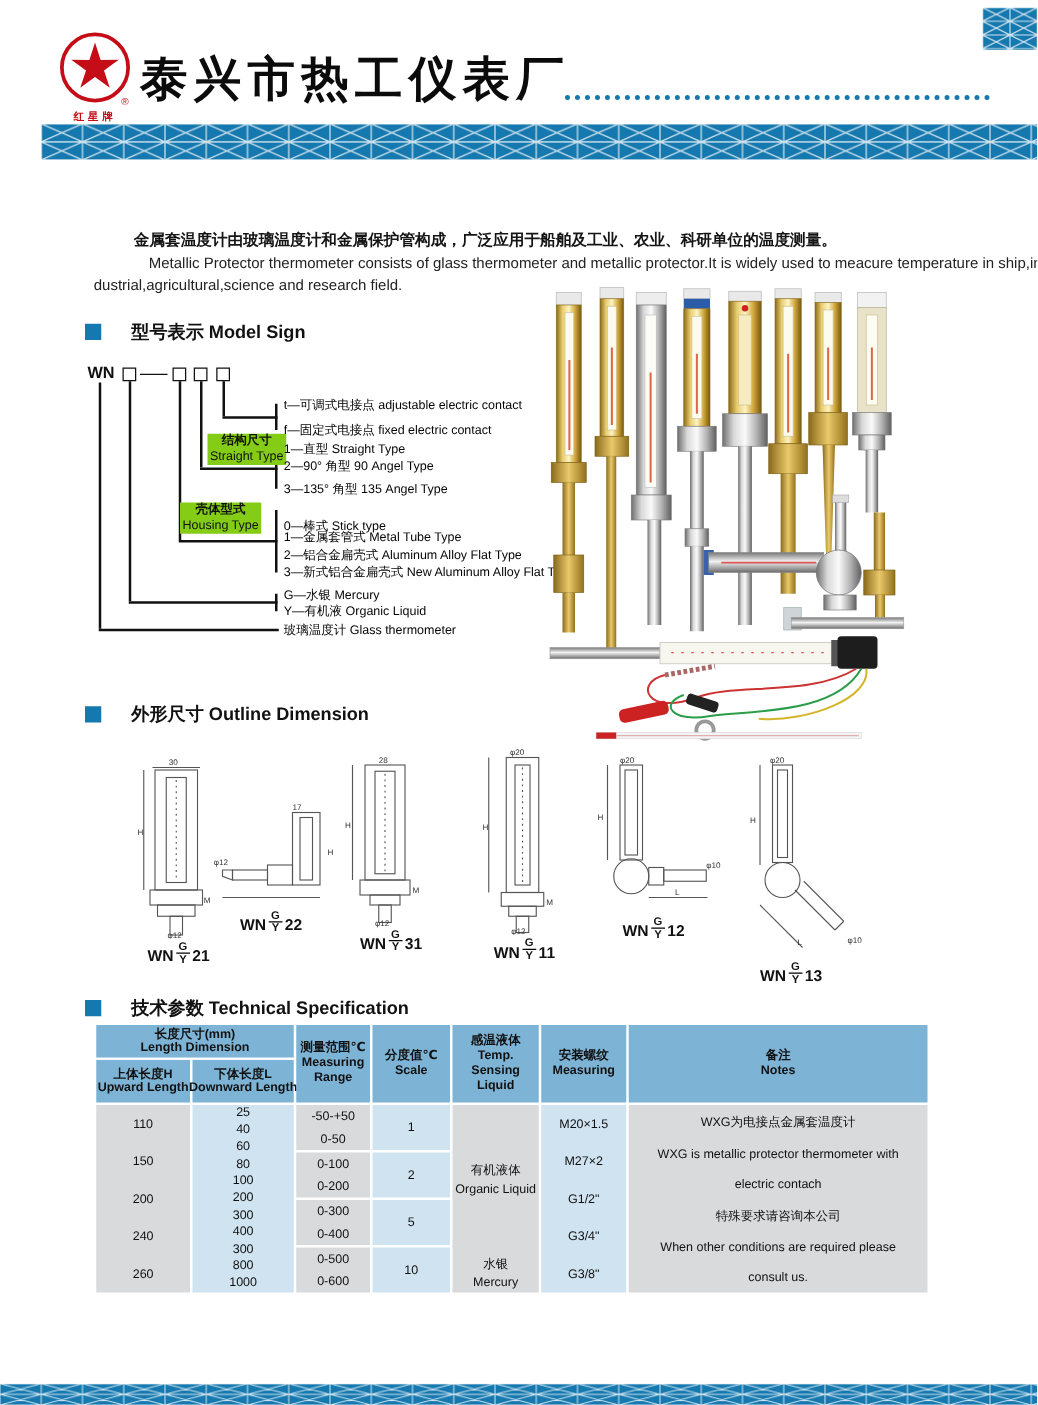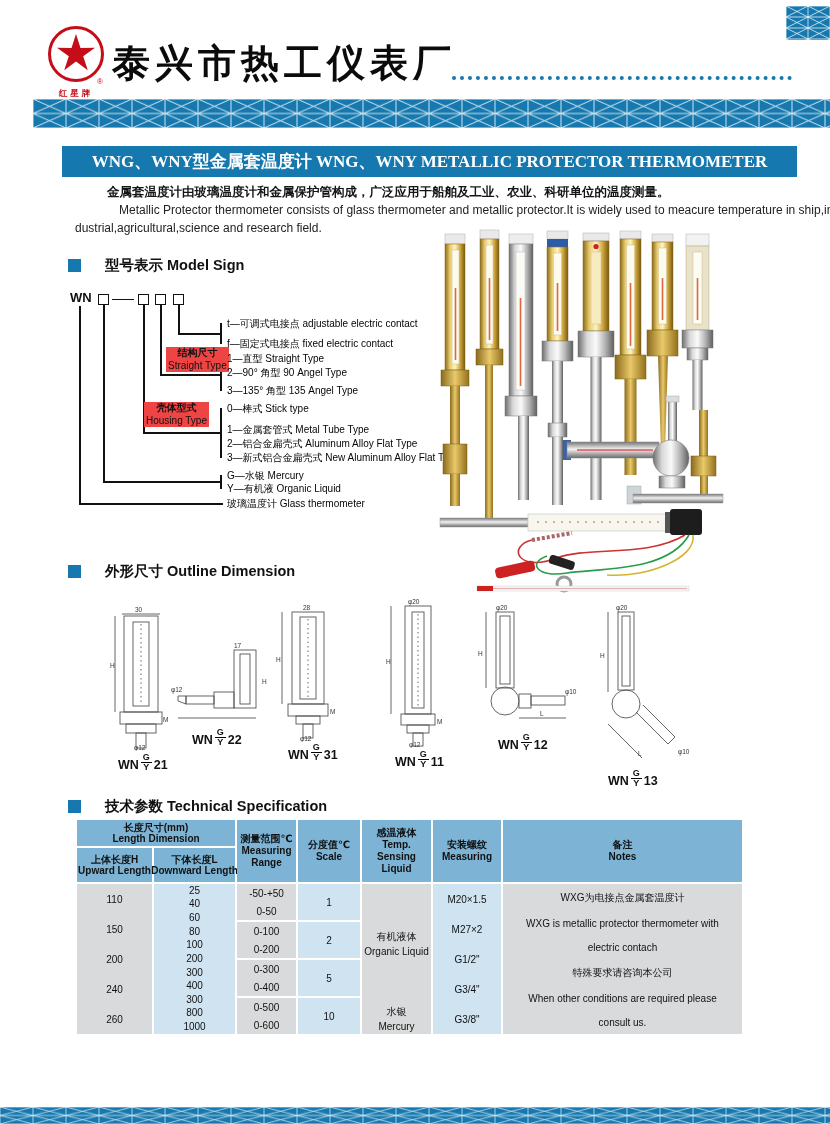--- a/index.html
+++ b/index.html
@@ -32,21 +32,21 @@
   .sec-head{position:absolute;display:flex;align-items:center;gap:24px;font-weight:bold;font-size:14.5px;color:#111}
   .sec-head .sq{width:13px;height:13px;background:var(--blue);flex:0 0 auto}
   
   .diagram{position:absolute;left:70px;top:290px;width:430px;height:232px;font-size:10px}
   .dg-prefix{position:absolute;left:0;top:0;font-weight:bold;font-size:13px}
   .dg-box{position:absolute;top:4px;width:11px;height:11px;border:1.5px solid #111}
   .dg-dash{position:absolute;left:42px;top:9px;width:22px;border-top:1.5px solid #111}
   .vline{position:absolute;width:1.5px;background:#111}
   .hline{position:absolute;height:1.5px;background:#111}
   .dg-item{position:absolute;left:157px;white-space:nowrap;color:#050505}
-  .dg-group-label{position:absolute;text-align:center;background:#ef4444;font-size:10px;line-height:1.25;padding:0 2px;white-space:nowrap}
+  .dg-group-label{position:absolute;text-align:center;background:#84cc16;font-size:10px;line-height:1.25;padding:0 2px;white-space:nowrap}
   .dg-group-label b{display:block;font-weight:bold}
   
   .draw{position:absolute}
   .draw svg{display:block}
   .dlabel{position:absolute;display:flex;align-items:flex-end;gap:2px;font-weight:bold;font-size:12.5px;white-space:nowrap}
   .frac{display:inline-flex;flex-direction:column;align-items:center;font-size:9px;line-height:1.05;transform:translateY(1px)}
   .frac .ft{border-bottom:1px solid #000;padding:0 2px}
   .dim{font-size:6.5px;fill:#333;font-family:"Liberation Sans",sans-serif}
   
   .spec-table{position:absolute;left:77px;top:820px;width:665px;display:grid;
@@ -94,23 +94,20 @@
   <svg class="abs" style="left:33px;top:99px" width="797" height="29">
     <defs>
         <pattern id="lat1" width="33" height="14.5" patternUnits="userSpaceOnUse">
       <rect width="33" height="14.5" fill="#1578ae"></rect>
       <path d="M0 0H33V14.5H0Z M0 0L33 14.5 M0 14.5L33 0" stroke="rgba(255,255,255,.8)" stroke-width="1" fill="none"></path>
     </pattern>
       </defs>
     <rect width="797" height="29" fill="url(#lat1)"></rect>
   </svg>
 
-  <div class="title-bar">
-    <span>WNG、WNY型金属套温度计 WNG、WNY METALLIC PROTECTOR THERMOMETER</span>
-  </div>
 
   <div class="intro-zh">金属套温度计由玻璃温度计和金属保护管构成，广泛应用于船舶及工业、农业、科研单位的温度测量。</div>
   <div class="intro-en" style="top:203px;padding-left:44px">Metallic Protector thermometer consists of glass thermometer and metallic protector.It is widely used to meacure temperature in ship,in</div>
   <div class="intro-en" style="top:221px">dustrial,agricultural,science and research field.</div>
 
   <div class="sec-head" style="left:68px;top:256px">
     <span class="sq"></span>
     <span>型号表示 Model Sign</span>
   </div>
 
@@ -146,21 +143,21 @@
     <span class="dg-group-label" style="left:74px;top:112px">
       <b>壳体型式</b>
       <span>Housing Type</span>
     </span>
 
     <span class="dg-item" style="top:27px">t—可调式电接点 adjustable electric contact</span>
     <span class="dg-item" style="top:47px">f—固定式电接点 fixed electric contact</span>
     <span class="dg-item" style="top:62px">1—直型 Straight Type</span>
     <span class="dg-item" style="top:76px">2—90° 角型 90 Angel Type</span>
     <span class="dg-item" style="top:94px">3—135° 角型 135 Angel Type</span>
-    <span class="dg-item" style="top:112px">0—棒式 Stick type</span>
+    <span class="dg-item" style="top:124px">0—棒式 Stick type</span>
     <span class="dg-item" style="top:133px">1—金属套管式 Metal Tube Type</span>
     <span class="dg-item" style="top:147px">2—铝合金扁壳式 Aluminum Alloy Flat Type</span>
     <span class="dg-item" style="top:161px">3—新式铝合金扁壳式 New Aluminum Alloy Flat Type</span>
     <span class="dg-item" style="top:179px">G—水银 Mercury</span>
     <span class="dg-item" style="top:192px">Y—有机液 Organic Liquid</span>
     <span class="dg-item" style="top:207px">玻璃温度计 Glass thermometer</span>
   </div>
 
   <svg class="abs" style="left:437px;top:228px" width="393" height="372" viewBox="0 0 393 372">
     <defs>

